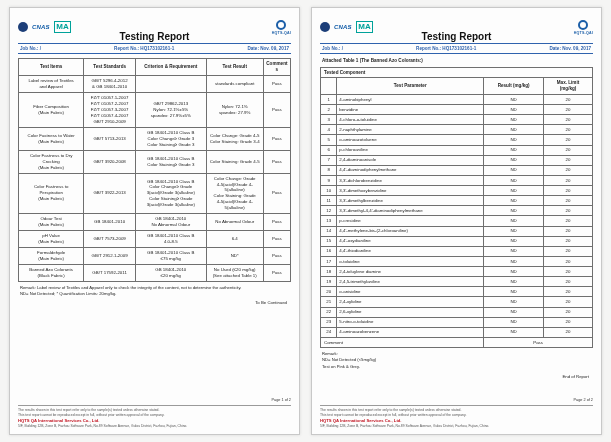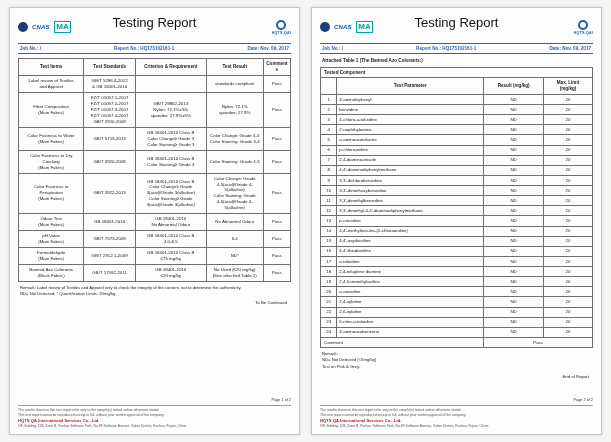--- a/index.html
+++ b/index.html
@@ -38,23 +38,23 @@
   }
   .cnas-text {
     color: #0e5aa6; font-weight: bold; font-style: italic;
     font-size: 6px; letter-spacing: .2px;
   }
   .cma-box {
     color: #00a29a; font-weight: bold; font-size: 8px;
     border: 1px solid #00a29a; padding: 0 1.5px; line-height: 1.15;
   }
   .report-title {
-    position: absolute; left: 50%; top: 0;
+    position: absolute; left: 50%; top: 16px;
     transform: translateX(-50%);
-    font-size: 13px; font-weight: normal; color: #111;
+    font-size: 10px; font-weight: bold; color: #111;
     white-space: nowrap;
   }
   .hqts-logo {
     margin-left: auto;
     display: flex; flex-direction: column; align-items: center; gap: 1px;
   }
   .hqts-circle {
     width: 10px; height: 10px; border-radius: 50%;
     border: 2px solid #1c5fa8; background: #fff;
   }

